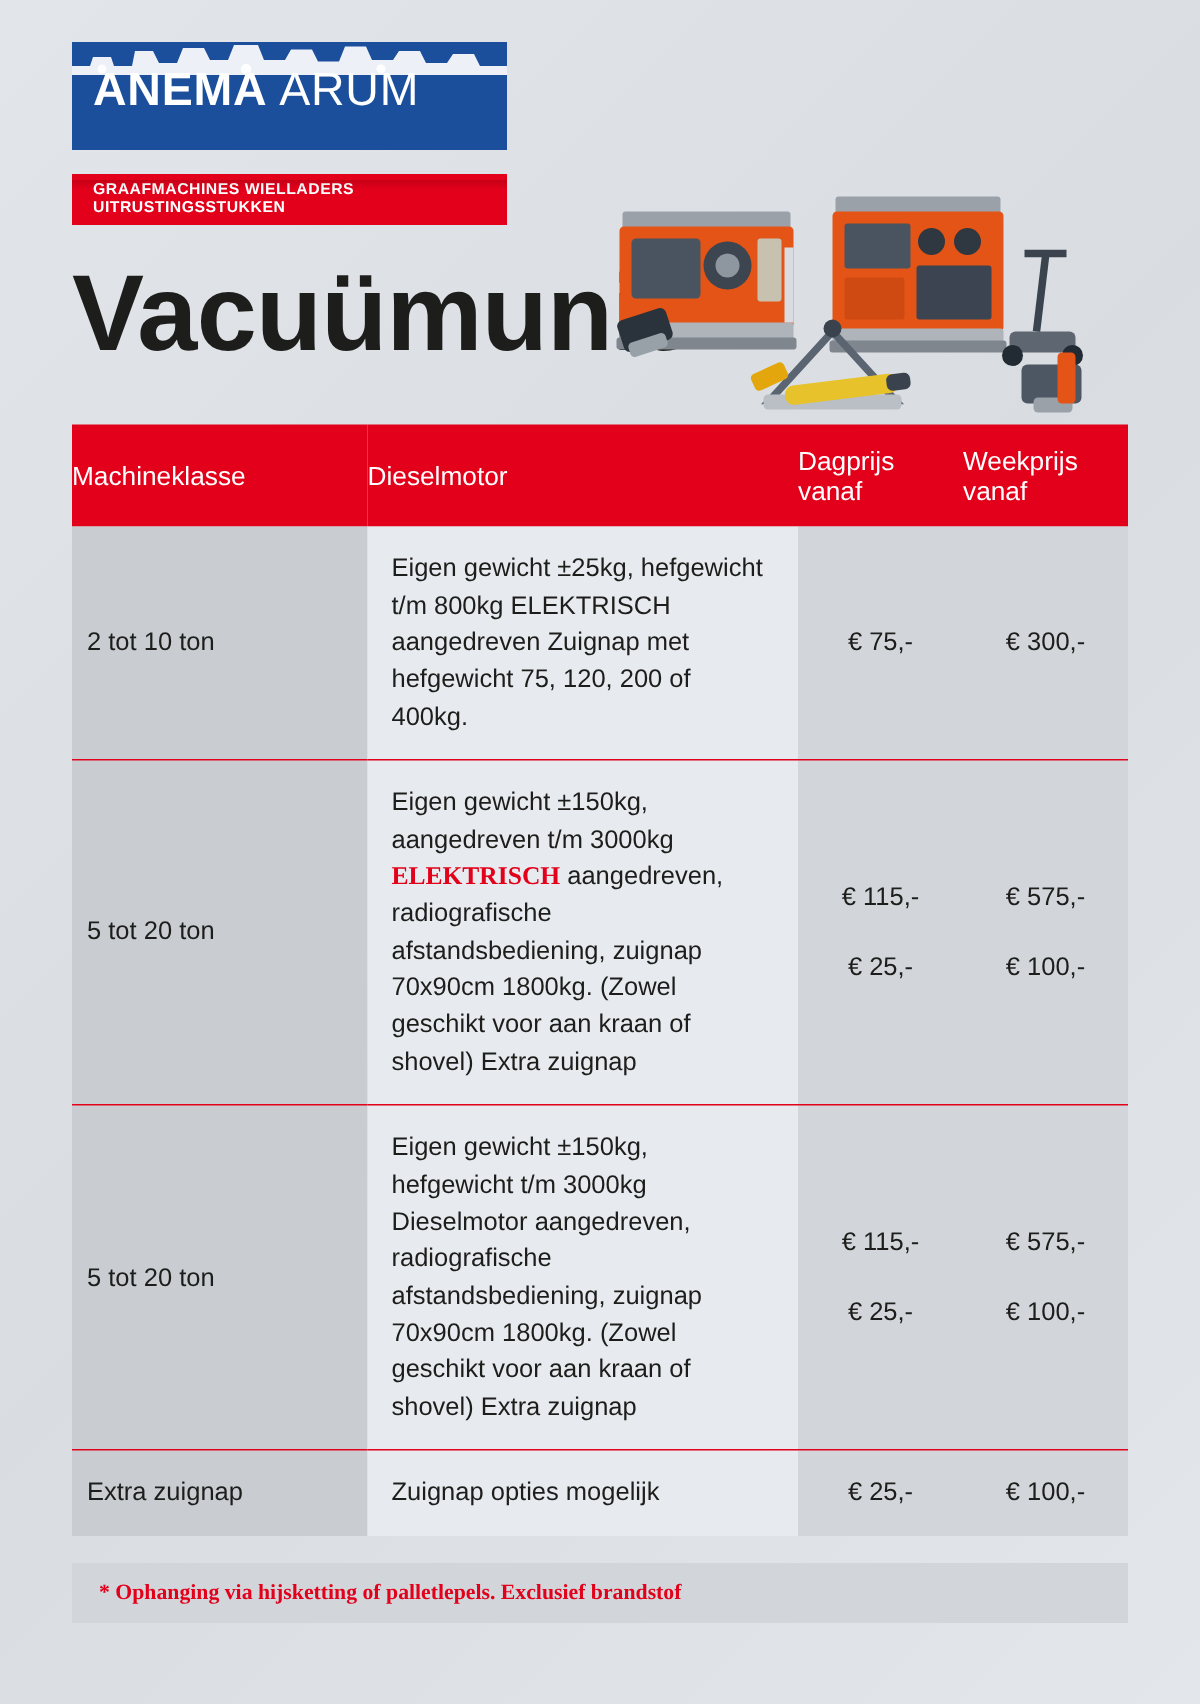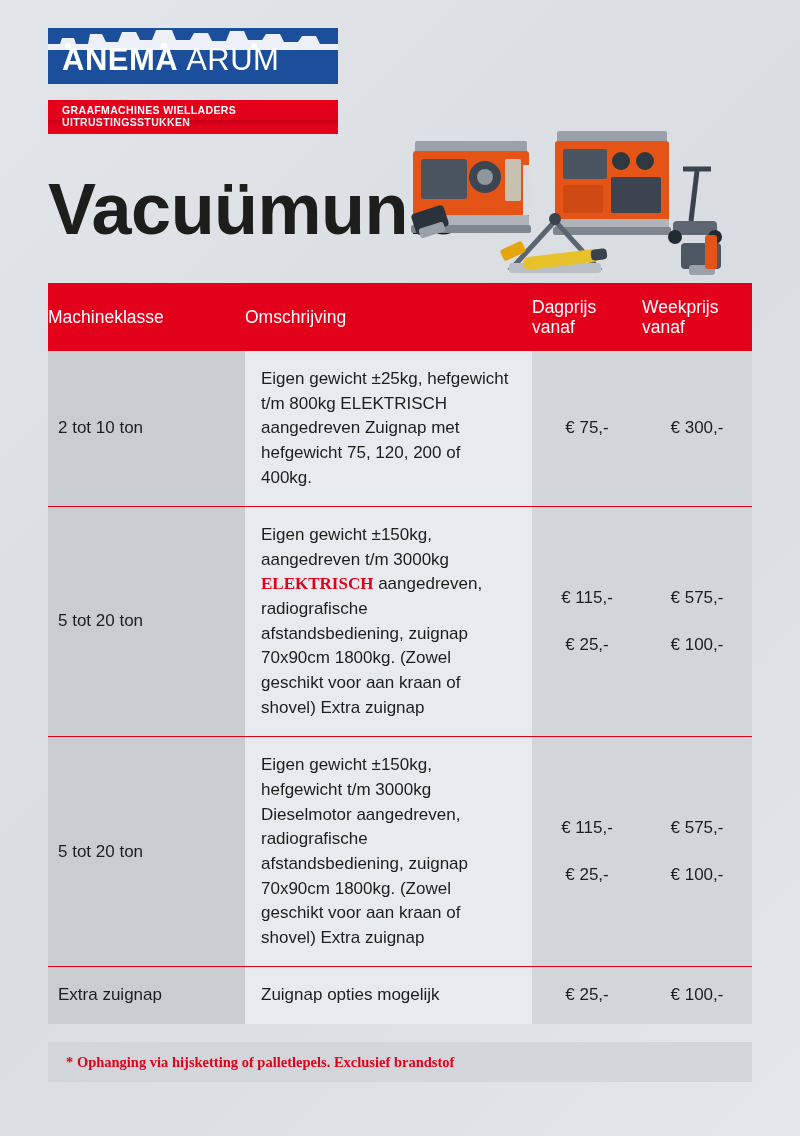--- a/index.html
+++ b/index.html
@@ -17,21 +17,21 @@
   }
 
   
   .logo {
     position: absolute;
     left: 48px; top: 28px;
     width: 290px; height: 92px;
   }
   .logo-top {
     position: relative;
-    width: 290px; height: 56px;
+    width: 290px; height: 72px;
     background: #1b4f9c;
     overflow: hidden;
     padding-left: 34px;
   }
   .logo-silhouette {
     position: absolute;
     left: 0; top: 0;
     width: 290px; height: 22px;
   }
   .logo-text {
@@ -227,21 +227,21 @@
       <rect x="276" y="118" width="40" height="26" rx="4" fill="#4d5663"></rect>
       <rect x="284" y="140" width="26" height="10" rx="3" fill="#9aa1a8"></rect>
       <rect x="300" y="110" width="12" height="34" rx="3" fill="#e35416"></rect>
     </g>
   </svg>
 
   <table class="table">
     <thead>
       <tr>
         <th class="c-klasse">Machineklasse</th>
-        <th class="c-oms">Omschrijving</th>
+        <th class="c-oms">Dieselmotor</th>
         <th class="c-dag">Dagprijs vanaf</th>
         <th class="c-week">Weekprijs vanaf</th>
       </tr>
     </thead>
     <tbody>
       <tr>
         <td class="klasse">2 tot 10 ton</td>
         <td class="oms"><span>Eigen gewicht ±25kg, hefgewicht t/m 800kg ELEKTRISCH aangedreven Zuignap met hefgewicht 75, 120, 200 of 400kg.</span></td>
         <td class="price">
           <div>€ 75,-</div>

